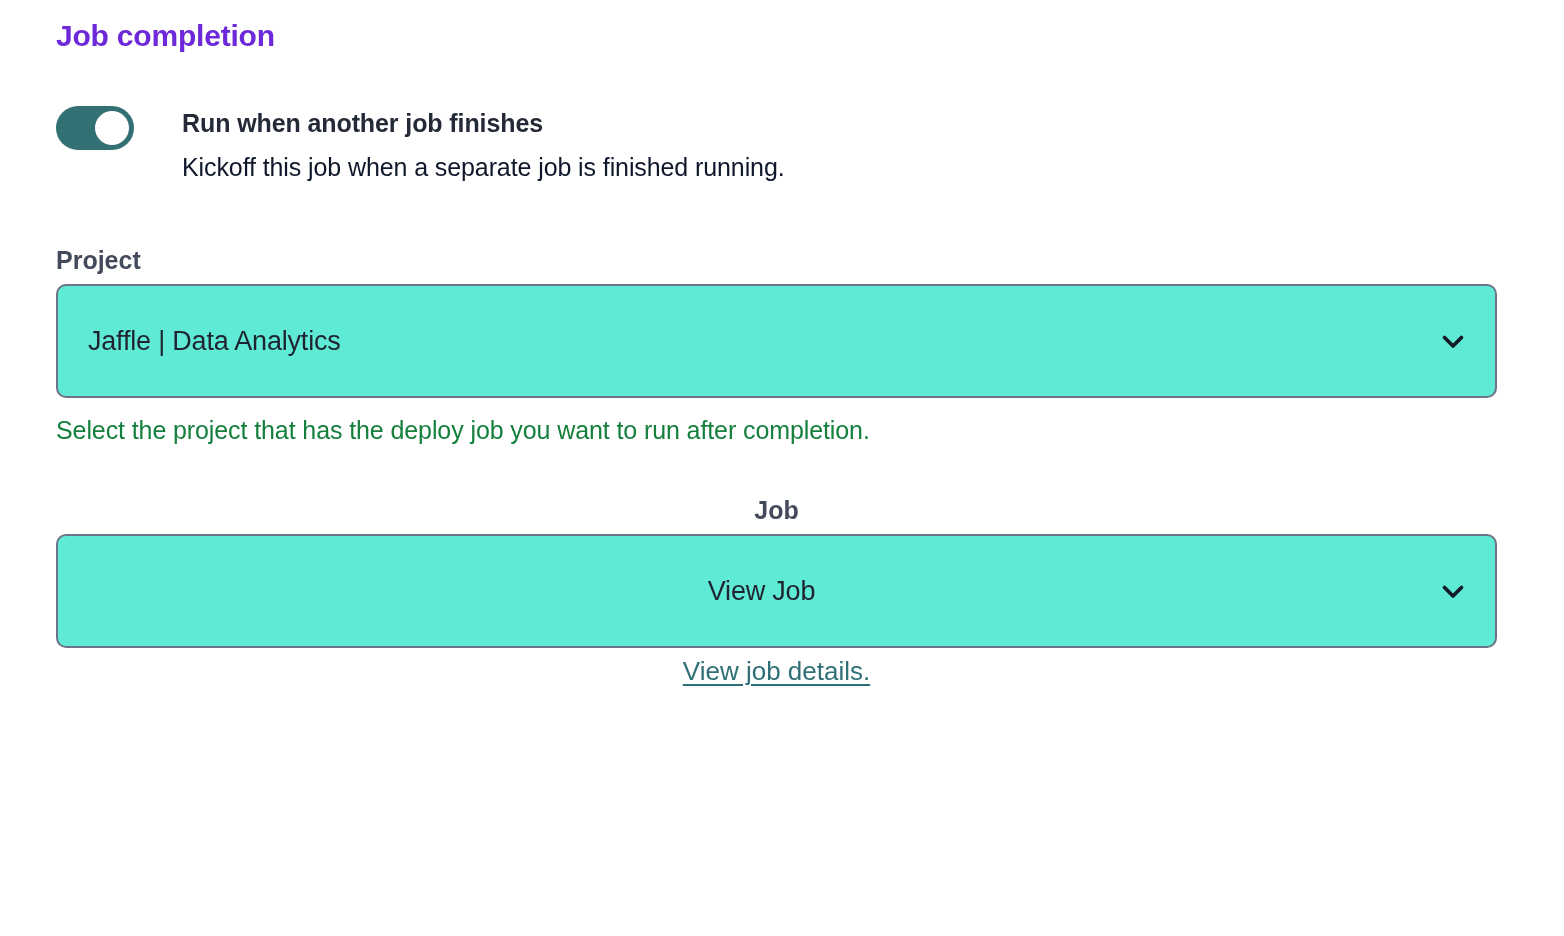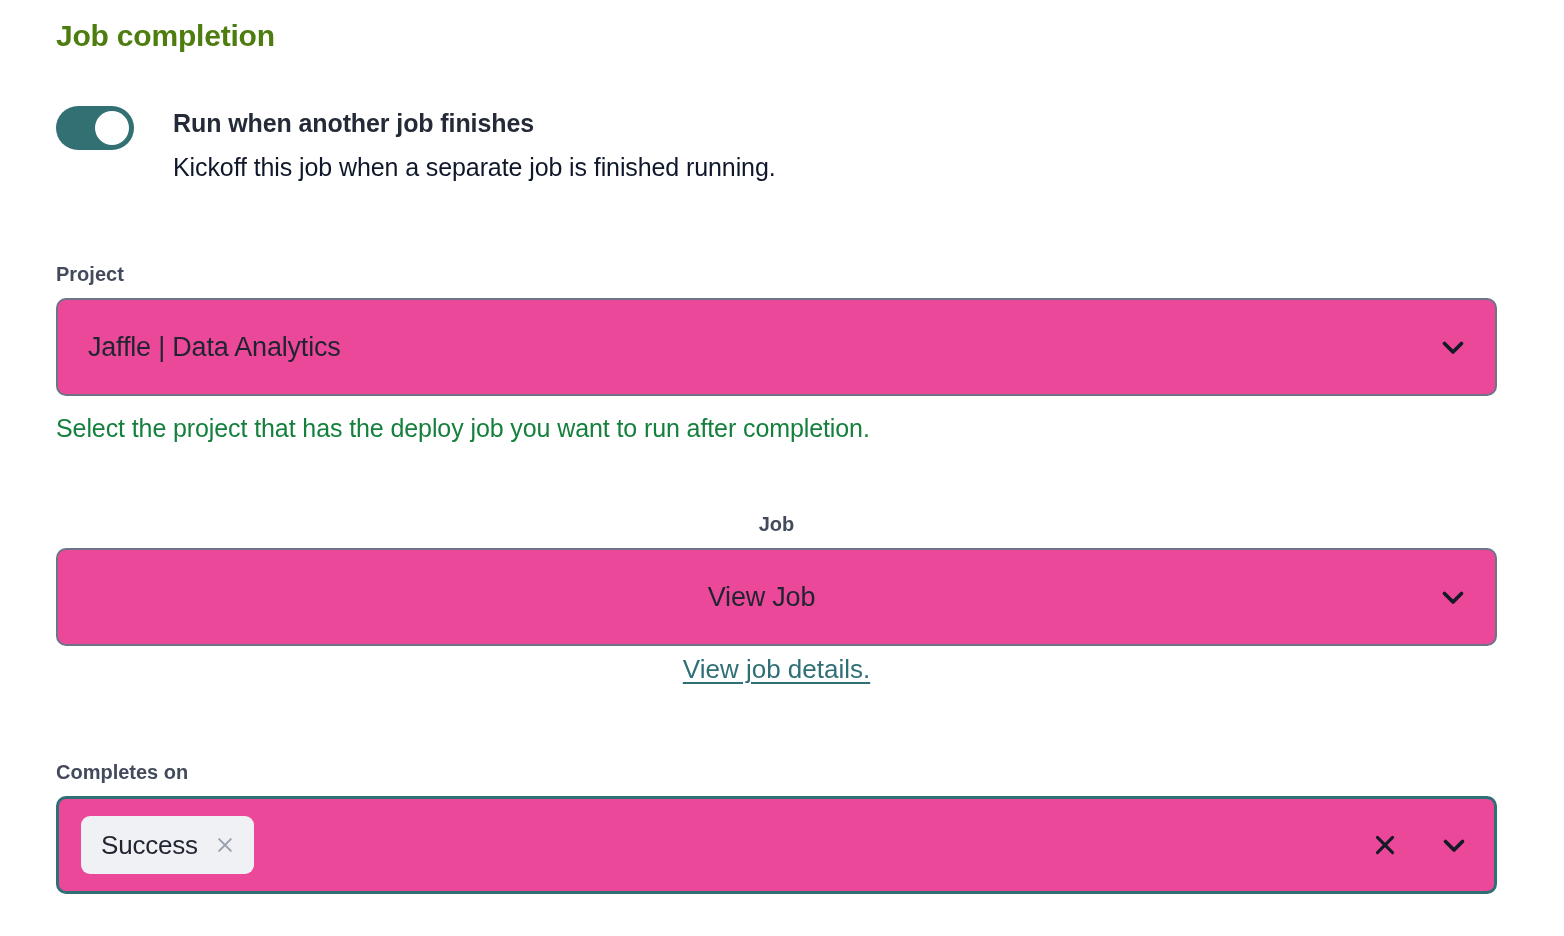--- a/index.html
+++ b/index.html
@@ -21,33 +21,33 @@
   }
 
   
   .section-title {
     position: absolute;
     left: 56px;
     top: 16px;
     font-size: 30px;
     font-weight: 700;
     letter-spacing: -0.2px;
-    color: #4d7c0f;
+    color: #6d28d9;
     line-height: 40px;
   }
 
   
   .toggle-row {
     position: absolute;
     left: 56px;
     top: 106px;
     width: 1440px;
     display: flex;
     align-items: flex-start;
-    gap: 7px;
+    gap: 16px;
   }
 
   .toggle-switch {
     flex: 0 0 auto;
     position: relative;
     width: 78px;
     height: 44px;
     border-radius: 22px;
     background: #33707a;
     background: #337074;
@@ -84,35 +84,34 @@
     letter-spacing: -0.1px;
   }
 
   
   .field {
     position: absolute;
     left: 56px;
     width: 1441px;
   }
   .field-label {
-    font-size: 20px;
+    font-size: 25px;
     font-weight: 700;
     color: #434a5c;
     line-height: 24px;
     margin-bottom: 12px;
-    margin-top: 14px;
   }
 
   .select-box {
     position: relative;
     width: 1441px;
-    height: 98px;
+    height: 114px;
     border: 2px solid #6d7488;
     border-radius: 10px;
-    background: #ec4899;
+    background: #5eead4;
     display: flex;
     align-items: center;
     padding: 0 24px 0 30px;
     cursor: pointer;
   }
   .select-box.focused {
     border: 3px solid #2f6f76;
   }
 
   .select-value {
@@ -253,45 +252,14 @@
       <div class="chev">
         <svg width="34" height="34" viewBox="0 0 24 24" fill="none" stroke="#141a26" stroke-width="2.6" stroke-linecap="round" stroke-linejoin="round">
           <polyline points="6 9.5 12 15.5 18 9.5"></polyline>
         </svg>
       </div>
     </div>
 
     <a class="link">View job details.</a>
   </div>
 
-  <div class="field" style="top:746px;">
-    <div class="field-label">Completes on</div>
-
-    <div class="select-box focused multi-box">
-
-      <div class="chips">
-        <div class="chip">
-          <span class="chip-label">Success</span>
-          <span class="chip-x">
-            <svg width="20" height="20" viewBox="0 0 24 24" fill="none" stroke="#9aa1ae" stroke-width="2.4" stroke-linecap="round">
-              <line x1="5" y1="5" x2="19" y2="19"></line>
-              <line x1="19" y1="5" x2="5" y2="19"></line>
-            </svg>
-          </span>
-        </div>
-      </div>
-
-      <div class="xbtn">
-        <svg width="28" height="28" viewBox="0 0 24 24" fill="none" stroke="#141a26" stroke-width="2.6" stroke-linecap="round">
-          <line x1="5.5" y1="5.5" x2="18.5" y2="18.5"></line>
-          <line x1="18.5" y1="5.5" x2="5.5" y2="18.5"></line>
-        </svg>
-      </div>
-
-      <div class="chev">
-        <svg width="34" height="34" viewBox="0 0 24 24" fill="none" stroke="#141a26" stroke-width="2.6" stroke-linecap="round" stroke-linejoin="round">
-          <polyline points="6 9.5 12 15.5 18 9.5"></polyline>
-        </svg>
-      </div>
-    </div>
-  </div>
 
 </div>
 
 </body></html>

